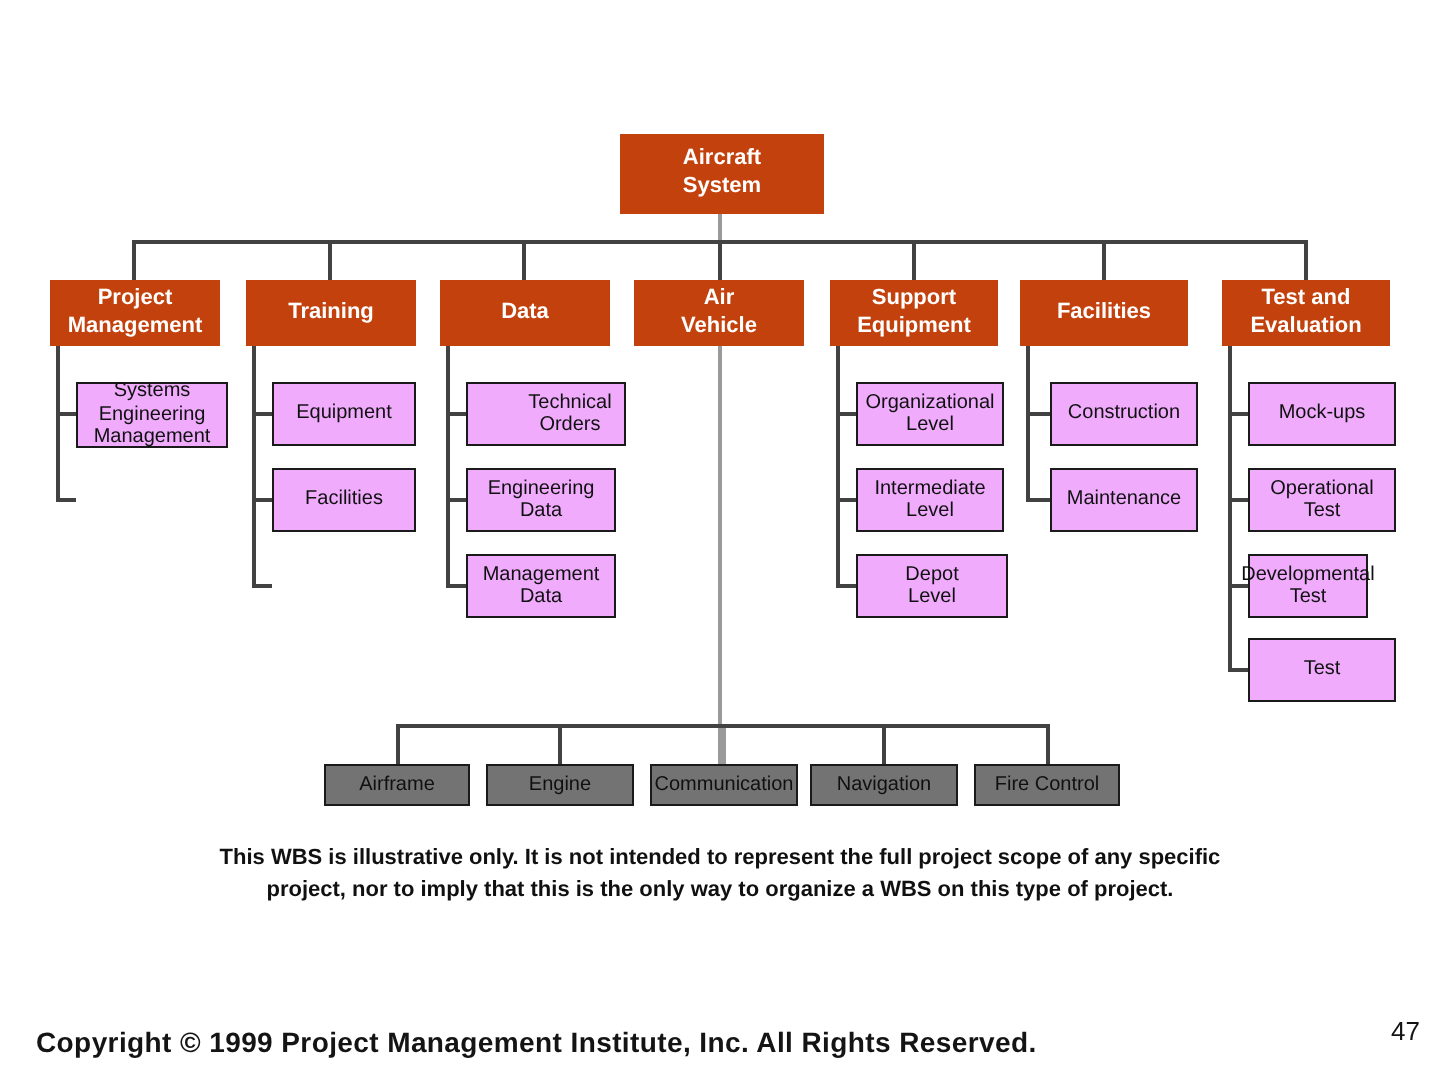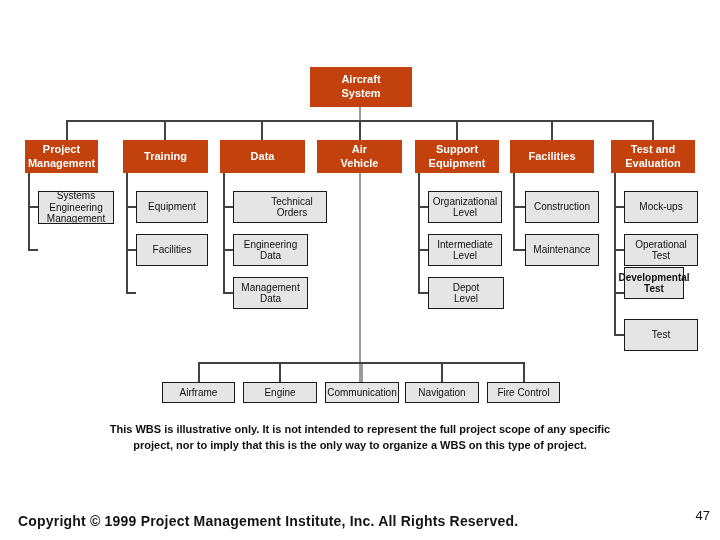--- a/index.html
+++ b/index.html
@@ -9,27 +9,27 @@
   }
   *{box-sizing:border-box;}
   
   .nbox{
     position:absolute;background:#c2410c;color:#ffffff;font-weight:bold;
     font-size:11px;line-height:1.25;display:flex;align-items:center;justify-content:center;
     text-align:center;white-space:pre-line;
   }
   
   .cbox{
-    position:absolute;height:32px;background:#e5e5e5;border:1px solid #1a1a1a;color:#101010;
+    position:absolute;height:32px;background:#f0abfc;border:1px solid #1a1a1a;color:#101010;
     font-size:10px;line-height:1.15;display:flex;align-items:center;justify-content:center;
     text-align:center;white-space:pre-line;
   }
   
   .bbox{
-    position:absolute;top:382px;height:21px;background:#e5e5e5;border:1px solid #1a1a1a;color:#101010;
+    position:absolute;top:382px;height:21px;background:#737373;border:1px solid #1a1a1a;color:#101010;
     font-size:10px;display:flex;align-items:center;justify-content:center;text-align:center;white-space:nowrap;
   }
   .vl{position:absolute;width:2px;background:#424242;}
   .hl{position:absolute;height:2px;background:#424242;}
   .gray{background:#9a9a9a;}
   #caption{
     position:absolute;left:60px;top:422px;width:600px;text-align:center;
     font-size:11px;font-weight:bold;line-height:1.45;color:#101010;white-space:pre-line;
   }
   #copyright{
@@ -52,21 +52,21 @@
   <div class="vl gray" style="left:359px;top:107px;height:14px;"></div>
   <div class="hl" style="left:66px;top:120px;width:588px;"></div>
   <div class="vl" style="left:66px;top:122px;height:18px;"></div>
   <div class="vl" style="left:164px;top:122px;height:18px;"></div>
   <div class="vl" style="left:261px;top:122px;height:18px;"></div>
   <div class="vl" style="left:359px;top:122px;height:18px;"></div>
   <div class="vl" style="left:456px;top:122px;height:18px;"></div>
   <div class="vl" style="left:551px;top:122px;height:18px;"></div>
   <div class="vl" style="left:652px;top:122px;height:18px;"></div>
 
-  <div class="nbox" style="left:25px;top:140px;width:73px;height:33px;">Project
+  <div class="nbox" style="left:25px;top:140px;width:85px;height:33px;">Project
 Management</div>
   <div class="nbox" style="left:123px;top:140px;width:85px;height:33px;">Training</div>
   <div class="nbox" style="left:220px;top:140px;width:85px;height:33px;">Data</div>
   <div class="nbox" style="left:317px;top:140px;width:85px;height:33px;">Air
 Vehicle</div>
   <div class="nbox" style="left:415px;top:140px;width:84px;height:33px;">Support
 Equipment</div>
   <div class="nbox" style="left:510px;top:140px;width:84px;height:33px;">Facilities</div>
   <div class="nbox" style="left:611px;top:140px;width:84px;height:33px;">Test and
 Evaluation</div>
@@ -82,21 +82,21 @@
   <div class="hl" style="left:126px;top:206px;width:10px;"></div>
   <div class="hl" style="left:126px;top:249px;width:10px;"></div>
   <div class="hl" style="left:126px;top:292px;width:10px;"></div>
   <div class="cbox" style="left:136px;top:191px;width:72px;">Equipment</div>
   <div class="cbox" style="left:136px;top:234px;width:72px;">Facilities</div>
 
   <div class="vl" style="left:223px;top:173px;height:121px;"></div>
   <div class="hl" style="left:223px;top:206px;width:10px;"></div>
   <div class="hl" style="left:223px;top:249px;width:10px;"></div>
   <div class="hl" style="left:223px;top:292px;width:10px;"></div>
-  <div class="cbox" style="left:233px;top:191px;width:94px;padding-left:24px;">Technical
+  <div class="cbox" style="left:233px;top:191px;width:80px;padding-left:24px;">Technical
 Orders</div>
   <div class="cbox" style="left:233px;top:234px;width:75px;">Engineering
 Data</div>
   <div class="cbox" style="left:233px;top:277px;width:75px;">Management
 Data</div>
 
   <div class="vl" style="left:418px;top:173px;height:121px;"></div>
   <div class="hl" style="left:418px;top:206px;width:10px;"></div>
   <div class="hl" style="left:418px;top:249px;width:10px;"></div>
   <div class="hl" style="left:418px;top:292px;width:10px;"></div>
@@ -114,21 +114,21 @@
   <div class="cbox" style="left:525px;top:234px;width:74px;">Maintenance</div>
 
   <div class="vl" style="left:614px;top:173px;height:163px;"></div>
   <div class="hl" style="left:614px;top:206px;width:10px;"></div>
   <div class="hl" style="left:614px;top:249px;width:10px;"></div>
   <div class="hl" style="left:614px;top:292px;width:10px;"></div>
   <div class="hl" style="left:614px;top:334px;width:10px;"></div>
   <div class="cbox" style="left:624px;top:191px;width:74px;">Mock-ups</div>
   <div class="cbox" style="left:624px;top:234px;width:74px;">Operational
 Test</div>
-  <div class="cbox" style="left:624px;top:267px;width:60px;font-weight:bold;">Developmental
+  <div class="cbox" style="left:624px;top:277px;width:60px;">Developmental
 Test</div>
   <div class="cbox" style="left:624px;top:319px;width:74px;">Test</div>
 
   <div class="vl gray" style="left:359px;top:173px;height:209px;"></div>
   <div class="hl" style="left:198px;top:362px;width:327px;"></div>
   <div class="vl" style="left:198px;top:364px;height:18px;"></div>
   <div class="vl" style="left:279px;top:364px;height:18px;"></div>
   <div class="vl gray" style="left:361px;top:364px;height:18px;"></div>
   <div class="vl" style="left:441px;top:364px;height:18px;"></div>
   <div class="vl" style="left:523px;top:364px;height:18px;"></div>

